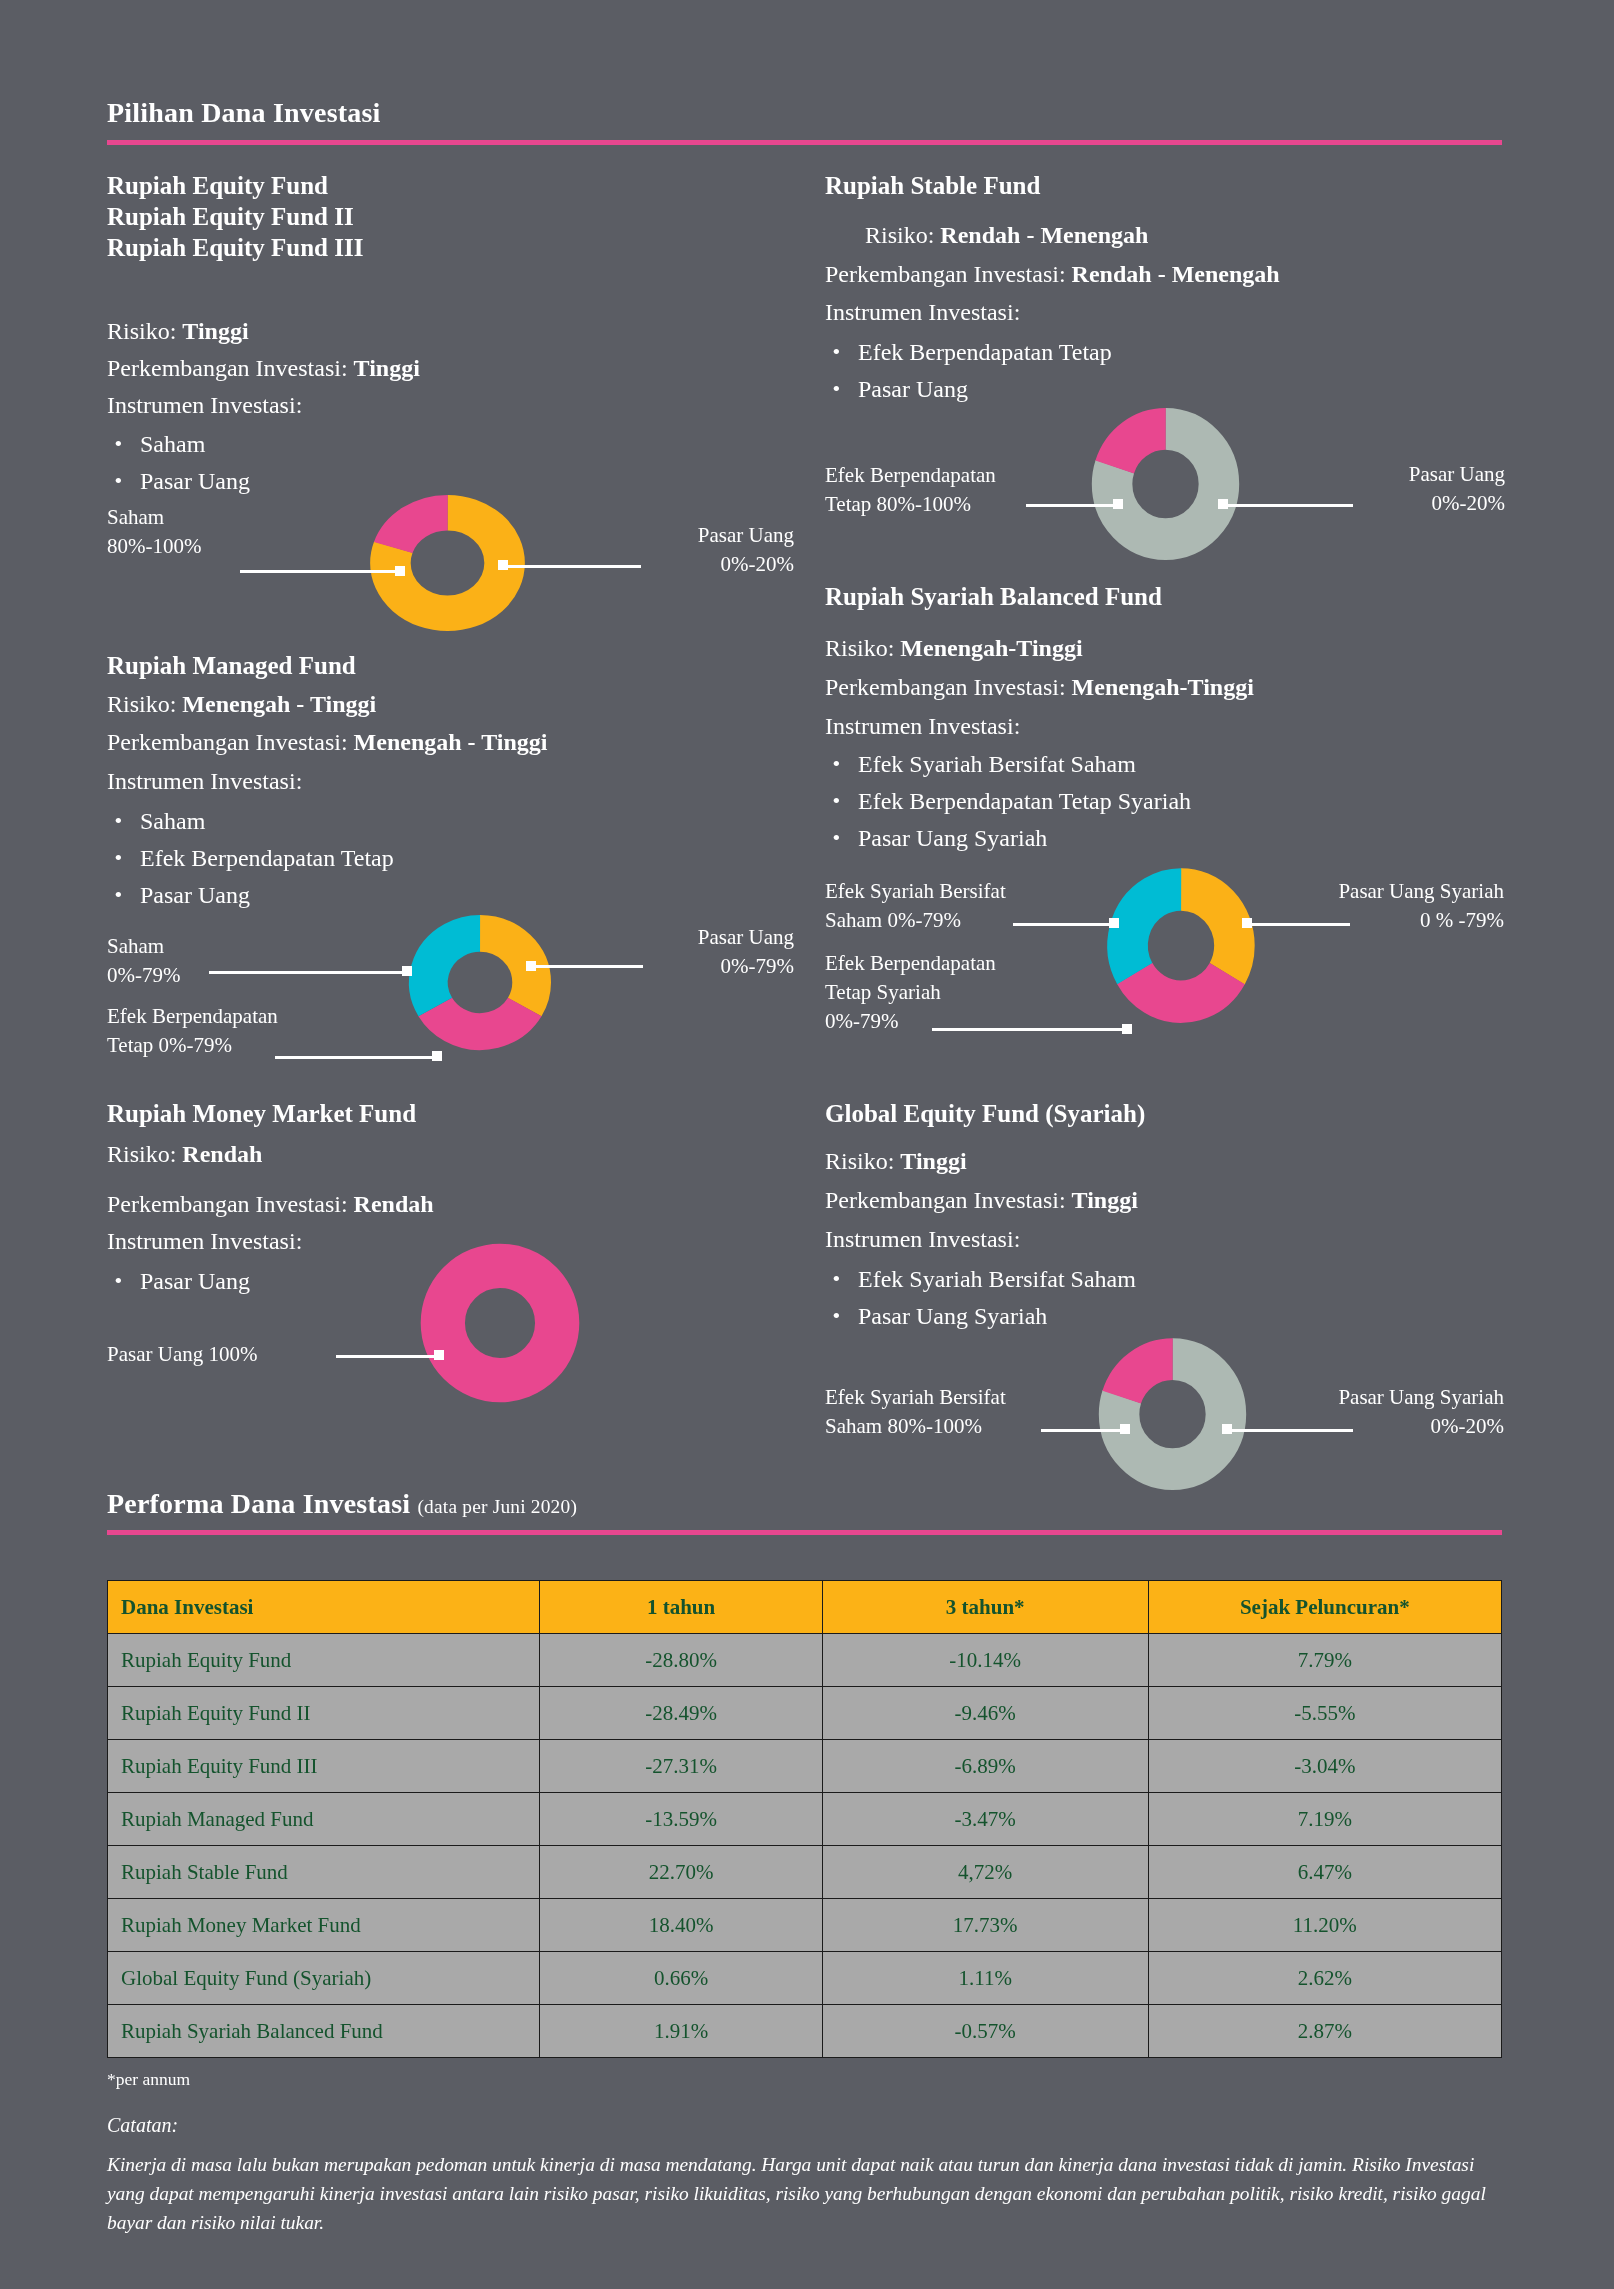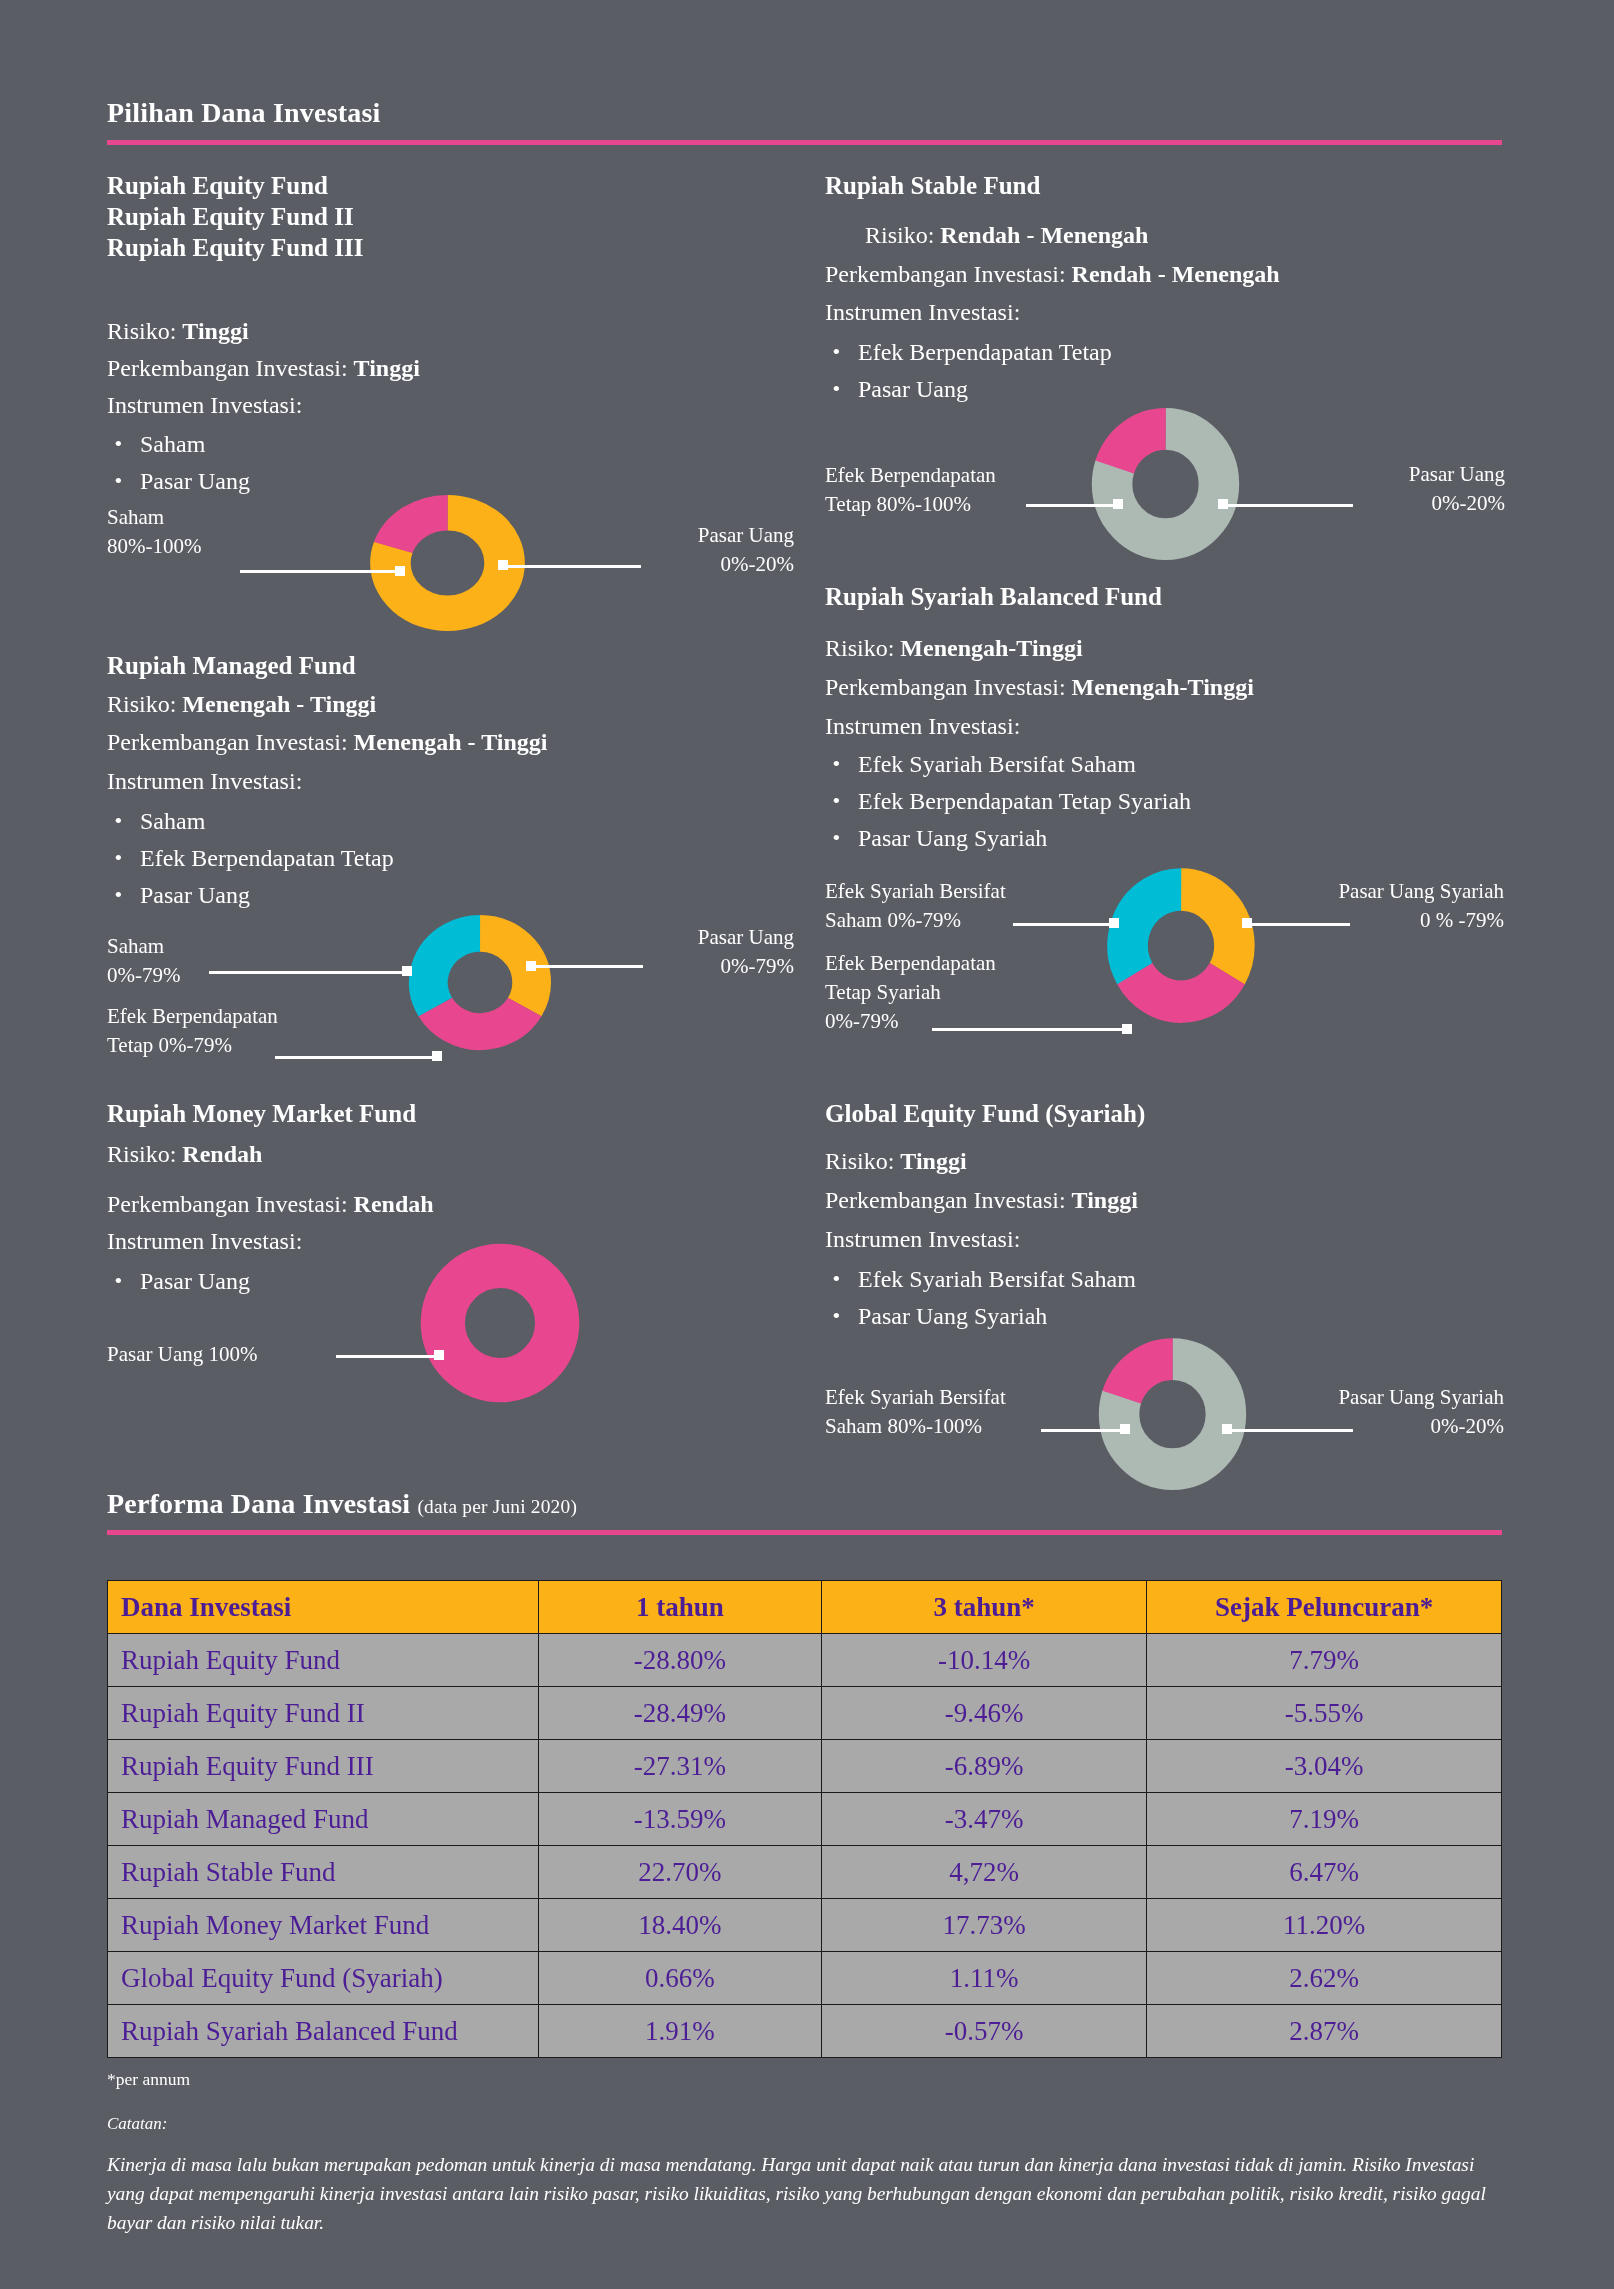--- a/index.html
+++ b/index.html
@@ -95,22 +95,22 @@
     position: absolute;
     width: 10px;
     height: 10px;
     background: #ffffff;
   }
 
   
   .perf-table {
     position: absolute;
     border-collapse: collapse;
-    font-size: 27px;
-    color: #4c1d95;
+    font-size: 21px;
+    color: #14532d;
     background: #a9a9a9;
   }
   .perf-table th, .perf-table td {
     border: 1.8px solid #1b1b1b;
     padding: 0 13px;
     height: 52px;
     font-weight: normal;
   }
   .perf-table thead th {
     background: #fcb216;
@@ -121,21 +121,21 @@
   .perf-table td { text-align: center; }
   .perf-table td.name { text-align: left; }
 
   .note-small {
     position: absolute;
     font-size: 17.5px;
   }
   .note-title {
     position: absolute;
     font-style: italic;
-    font-size: 17px;
+    font-size: 20px;
   }
   .note-body {
     position: absolute;
     font-style: italic;
     font-size: 19.4px;
     line-height: 29px;
     width: 1403px;
   }
 </style>
 </head>

